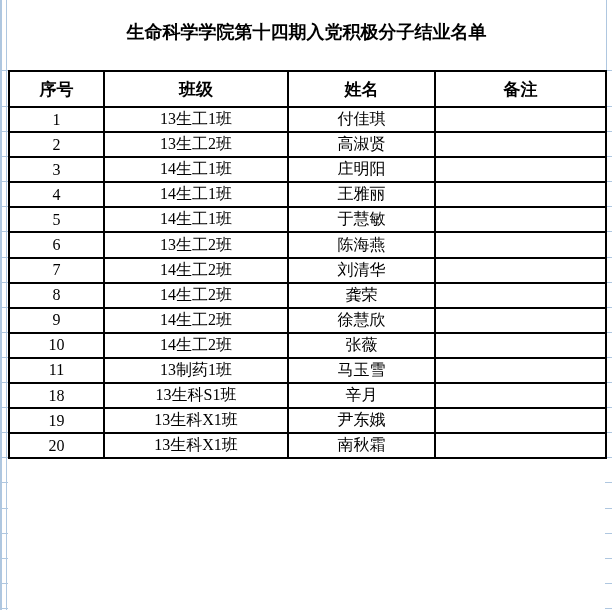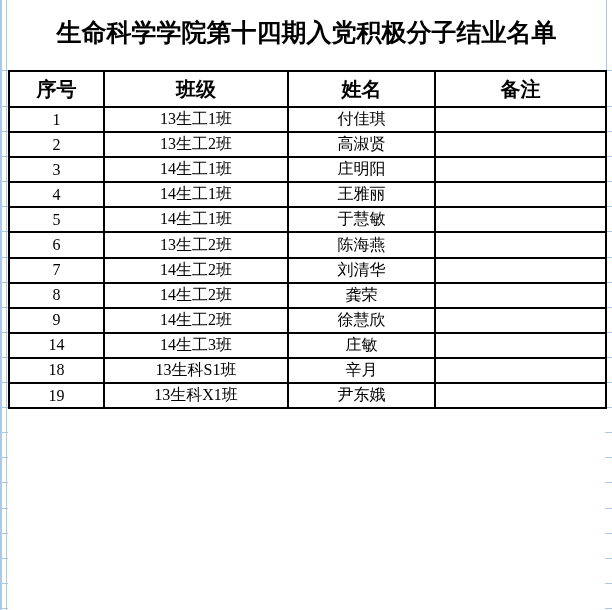--- a/index.html
+++ b/index.html
@@ -47,21 +47,21 @@
   .tick-stack-left { left: 0; width: 8px; }
   .tick-stack-right { left: 605px; width: 7px; }
 
   
   .doc-title {
     position: absolute;
     left: 8px; top: 0;
     width: 597px; height: 65px;
     line-height: 65px;
     text-align: center;
-    font-size: 25px;
+    font-size: 18px;
     font-weight: bold;
     color: #000000;
     letter-spacing: 0px;
     white-space: nowrap;
   }
 
   
   table.roster {
     position: absolute;
     left: 8px; top: 70px;
@@ -77,21 +77,21 @@
     border: 2px solid #000000;
     padding: 0;
     text-align: center;
     vertical-align: middle;
     color: #000000;
     overflow: hidden;
     white-space: nowrap;
   }
   table.roster thead tr { height: 36px; }
   table.roster thead th {
-    font-size: 20px;
+    font-size: 17px;
     font-weight: bold;
   }
   table.roster tbody tr { height: 25.1px; }
   table.roster tbody td {
     font-size: 16px;
     font-weight: normal;
   }
 </style>
 </head>
 <body>
@@ -172,32 +172,44 @@
         <td>龚荣</td>
         <td></td>
       </tr>
       <tr>
         <td>9</td>
         <td>14生工2班</td>
         <td>徐慧欣</td>
         <td></td>
       </tr>
       <tr>
-        <td>14</td>
-        <td>14生工3班</td>
-        <td>庄敏</td>
+        <td>10</td>
+        <td>14生工2班</td>
+        <td>张薇</td>
+        <td></td>
+      </tr>
+      <tr>
+        <td>11</td>
+        <td>13制药1班</td>
+        <td>马玉雪</td>
         <td></td>
       </tr>
       <tr>
         <td>18</td>
         <td>13生科S1班</td>
         <td>辛月</td>
         <td></td>
       </tr>
       <tr>
         <td>19</td>
         <td>13生科X1班</td>
         <td>尹东娥</td>
         <td></td>
       </tr>
+      <tr>
+        <td>20</td>
+        <td>13生科X1班</td>
+        <td>南秋霜</td>
+        <td></td>
+      </tr>
     </tbody>
   </table>
 </div>
 
 </body></html>

